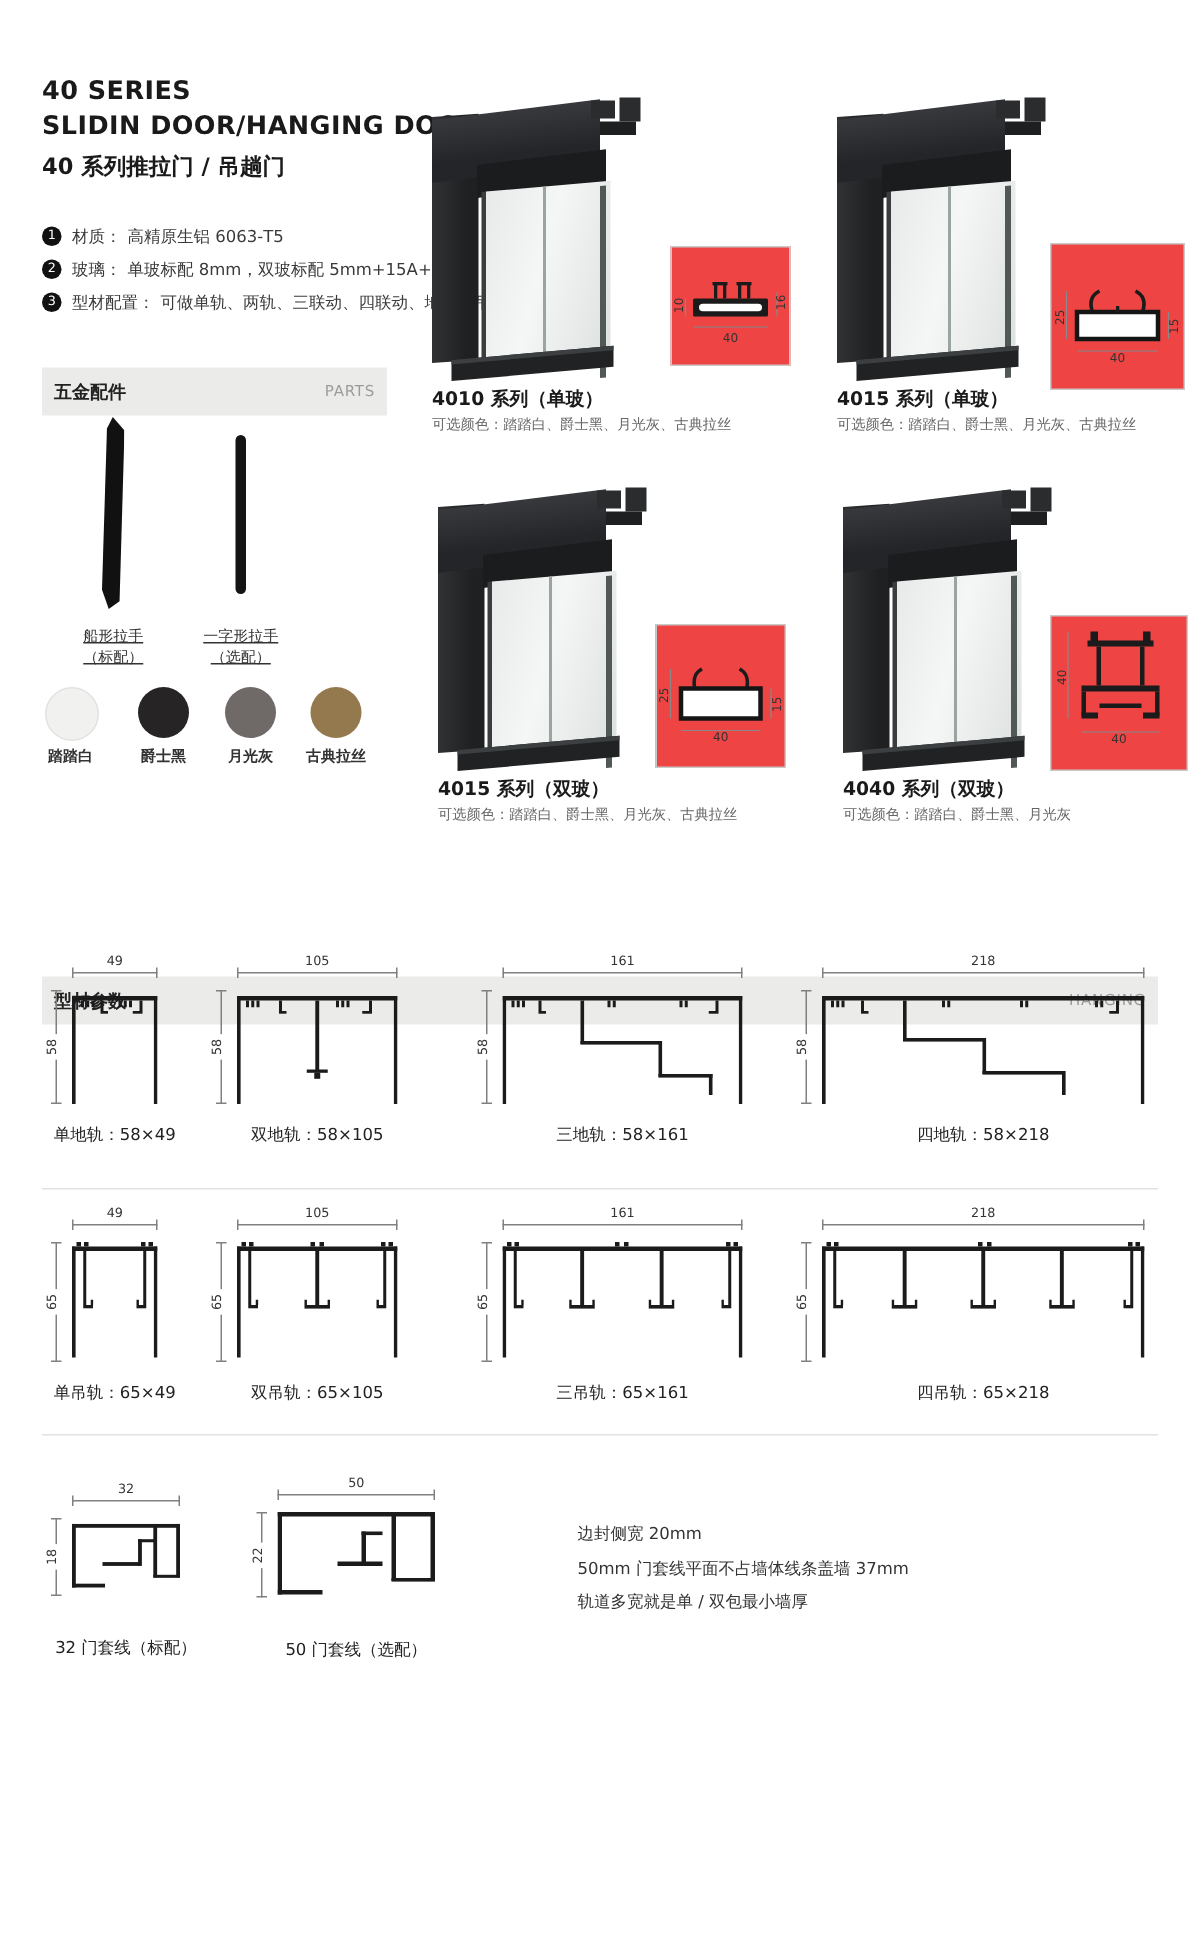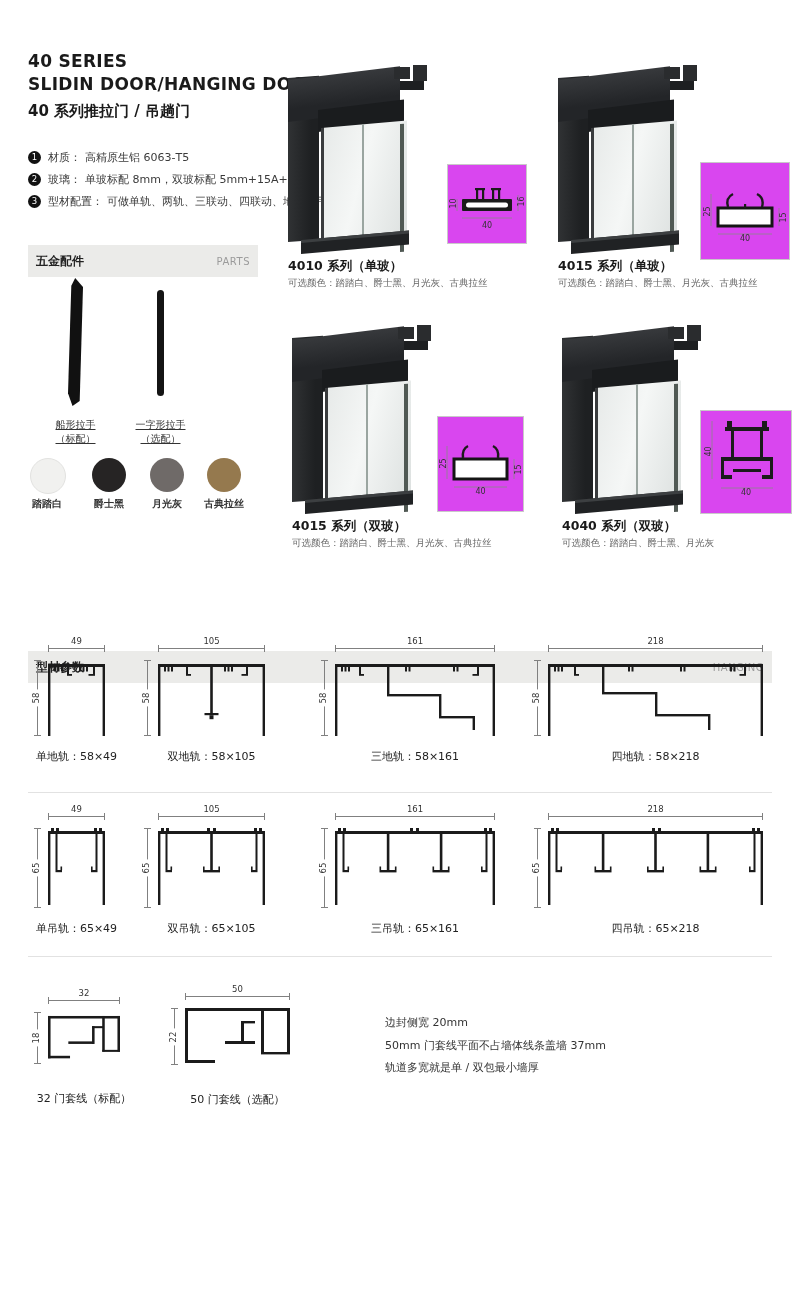--- a/index.html
+++ b/index.html
@@ -51,21 +51,21 @@
                transform:skewY(-5deg);transform-origin:left top;border-left:3px solid #3a3c3e;
                background:
                  linear-gradient(90deg,rgba(0,0,0,0) 46%,#9aa5a0 46%,#9aa5a0 48%,rgba(0,0,0,0) 48%),
                  linear-gradient(105deg,#e7eae9 0%,#f5f7f6 45%,#dde1e0 100%);}
   .door .pane-edge{position:absolute;left:76%;top:60px;width:4px;height:128px;background:#505954;
                    transform:skewY(-5deg);transform-origin:left top;}
   .door .sill{position:absolute;left:9%;top:176px;width:73%;height:11px;background:#202224;
               border-top:3px solid #3c3f41;transform:skewY(-5deg);transform-origin:left top;}
 
   
-  .pbox{position:absolute;border:1px solid #c9c9c9;background:#d946ef;}
+  .pbox{position:absolute;border:1px solid #c9c9c9;background:#ef4444;}
   .pbox svg{position:absolute;inset:0;width:100%;height:100%;}
   .dimnum{position:absolute;font-size:8px;color:#333;white-space:nowrap;}
   .p-title{position:absolute;font-size:12.5px;font-weight:700;color:#1a1a1a;}
   .p-colors{position:absolute;font-size:9.5px;color:#666;}
 
   
   .tcell{position:absolute;}
   .tcell svg{position:absolute;inset:0;width:100%;height:100%;}
   .dim-top{position:absolute;top:-12px;left:0;right:0;height:1px;background:#808080;}
   .dim-top::before,.dim-top::after{content:"";position:absolute;top:-3px;width:1px;height:7px;background:#808080;}

